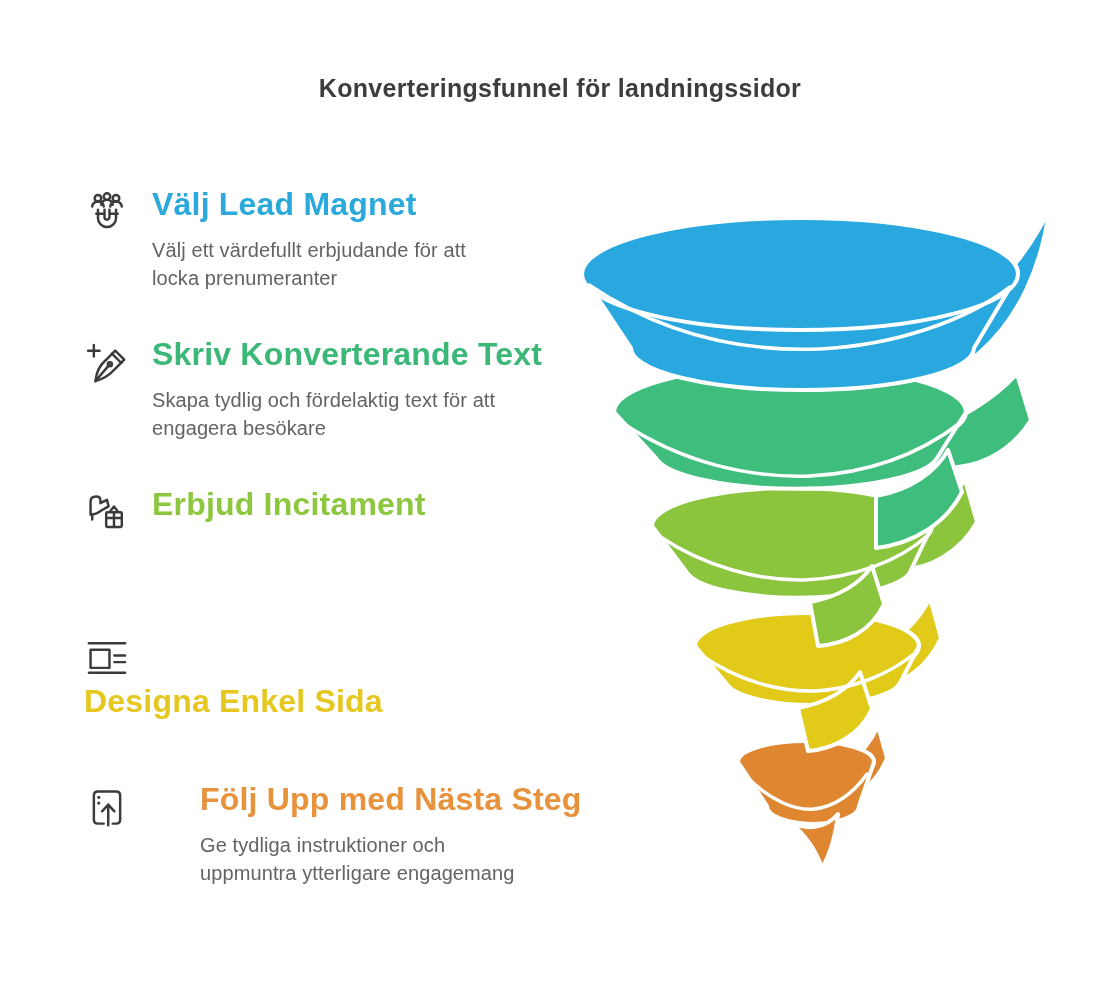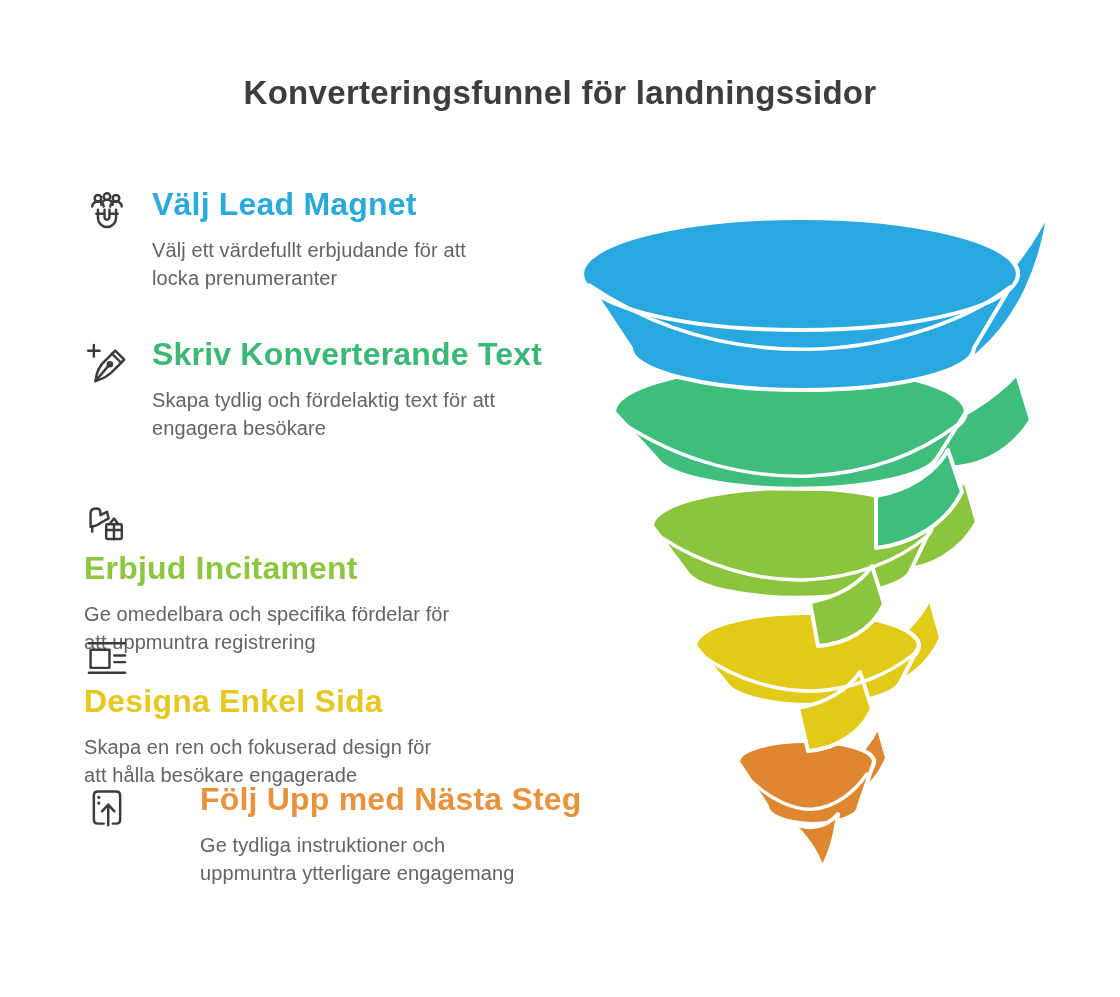--- a/index.html
+++ b/index.html
@@ -3,27 +3,27 @@
 <meta charset="utf-8">
 <style>
   html,body { margin:0; padding:0; }
   body { background:#e9e9e9; font-family:"Liberation Sans", sans-serif; }
   .canvas {
     position:relative; width:1120px; height:997px; background:#ffffff;
     margin:0 auto; overflow:hidden;
   }
   .page-title {
     position:absolute; top:74px; left:0; width:100%;
-    text-align:center; font-size:33px; font-weight:700;
+    text-align:center; font-size:25px; font-weight:700;
     color:#3d3d3d; letter-spacing:0.3px; margin:0;
   }
   .step { position:absolute; left:84px; display:flex; align-items:flex-start; }
   .step-1 { top:186px; }
   .step-2 { top:336px; }
-  .step-3 { top:498px;flex-direction:column; }
+  .step-3 { top:486px; }
   .step-4 { top:631px;flex-direction:column; }
   .step-5 { top:781px;gap:48px; }
   .step-icon { width:48px; flex:none; margin-right:20px; margin-top:2px; }
   .step-icon svg { display:block; }
   .step-text { margin-top:0; }
   .step-title {
     margin:0; font-size:32px; font-weight:700; line-height:1.15;
     letter-spacing:0.2px;
   }
   .step-desc {
@@ -94,41 +94,37 @@
           <path d="M10,30 v6"></path>
           <rect x="27" y="27" width="19" height="18" rx="1.5"></rect>
           <path d="M36.5,27 V45"></path>
           <path d="M27,34 H46"></path>
           <path d="M32,26 l4.5,-6 l4.5,6"></path>
         </g>
       </svg>
     </div>
     <div class="step-text">
       <h2 class="step-title" style="color: rgb(141, 198, 63);">Erbjud Incitament</h2>
-      <p class="step-desc">Ge omedelbara och specifika fördelar för
-att uppmuntra registrering</p>
     </div>
   </div>
 
   <div class="step step-4">
     <div class="step-icon">
       <svg width="46" height="50" viewBox="0 0 56 56">
         <g class="icon-stroke">
           <path d="M6,10 H50"></path>
           <rect x="8" y="18" width="23" height="22"></rect>
           <path d="M37,25 H50"></path>
           <path d="M37,33 H50"></path>
           <path d="M6,46 H50"></path>
         </g>
       </svg>
     </div>
     <div class="step-text">
       <h2 class="step-title" style="color: rgb(229, 199, 31);">Designa Enkel Sida</h2>
-      <p class="step-desc">Skapa en ren och fokuserad design för
-att hålla besökare engagerade</p>
     </div>
   </div>
 
   <div class="step step-5">
     <div class="step-icon">
       <svg width="46" height="50" viewBox="0 0 56 56">
         <g class="icon-stroke">
           <path d="M24,47 H17 C13.5,47 12,45.5 12,42 V13 C12,9.5 13.5,8 17,8 H39 C42.5,8 44,9.5 44,13 V42 C44,45.5 42.5,47 39,47 H35"></path>
           <path d="M29.5,49 V24 M29.5,24 L22,32 M29.5,24 L37,32"></path>
         </g>

